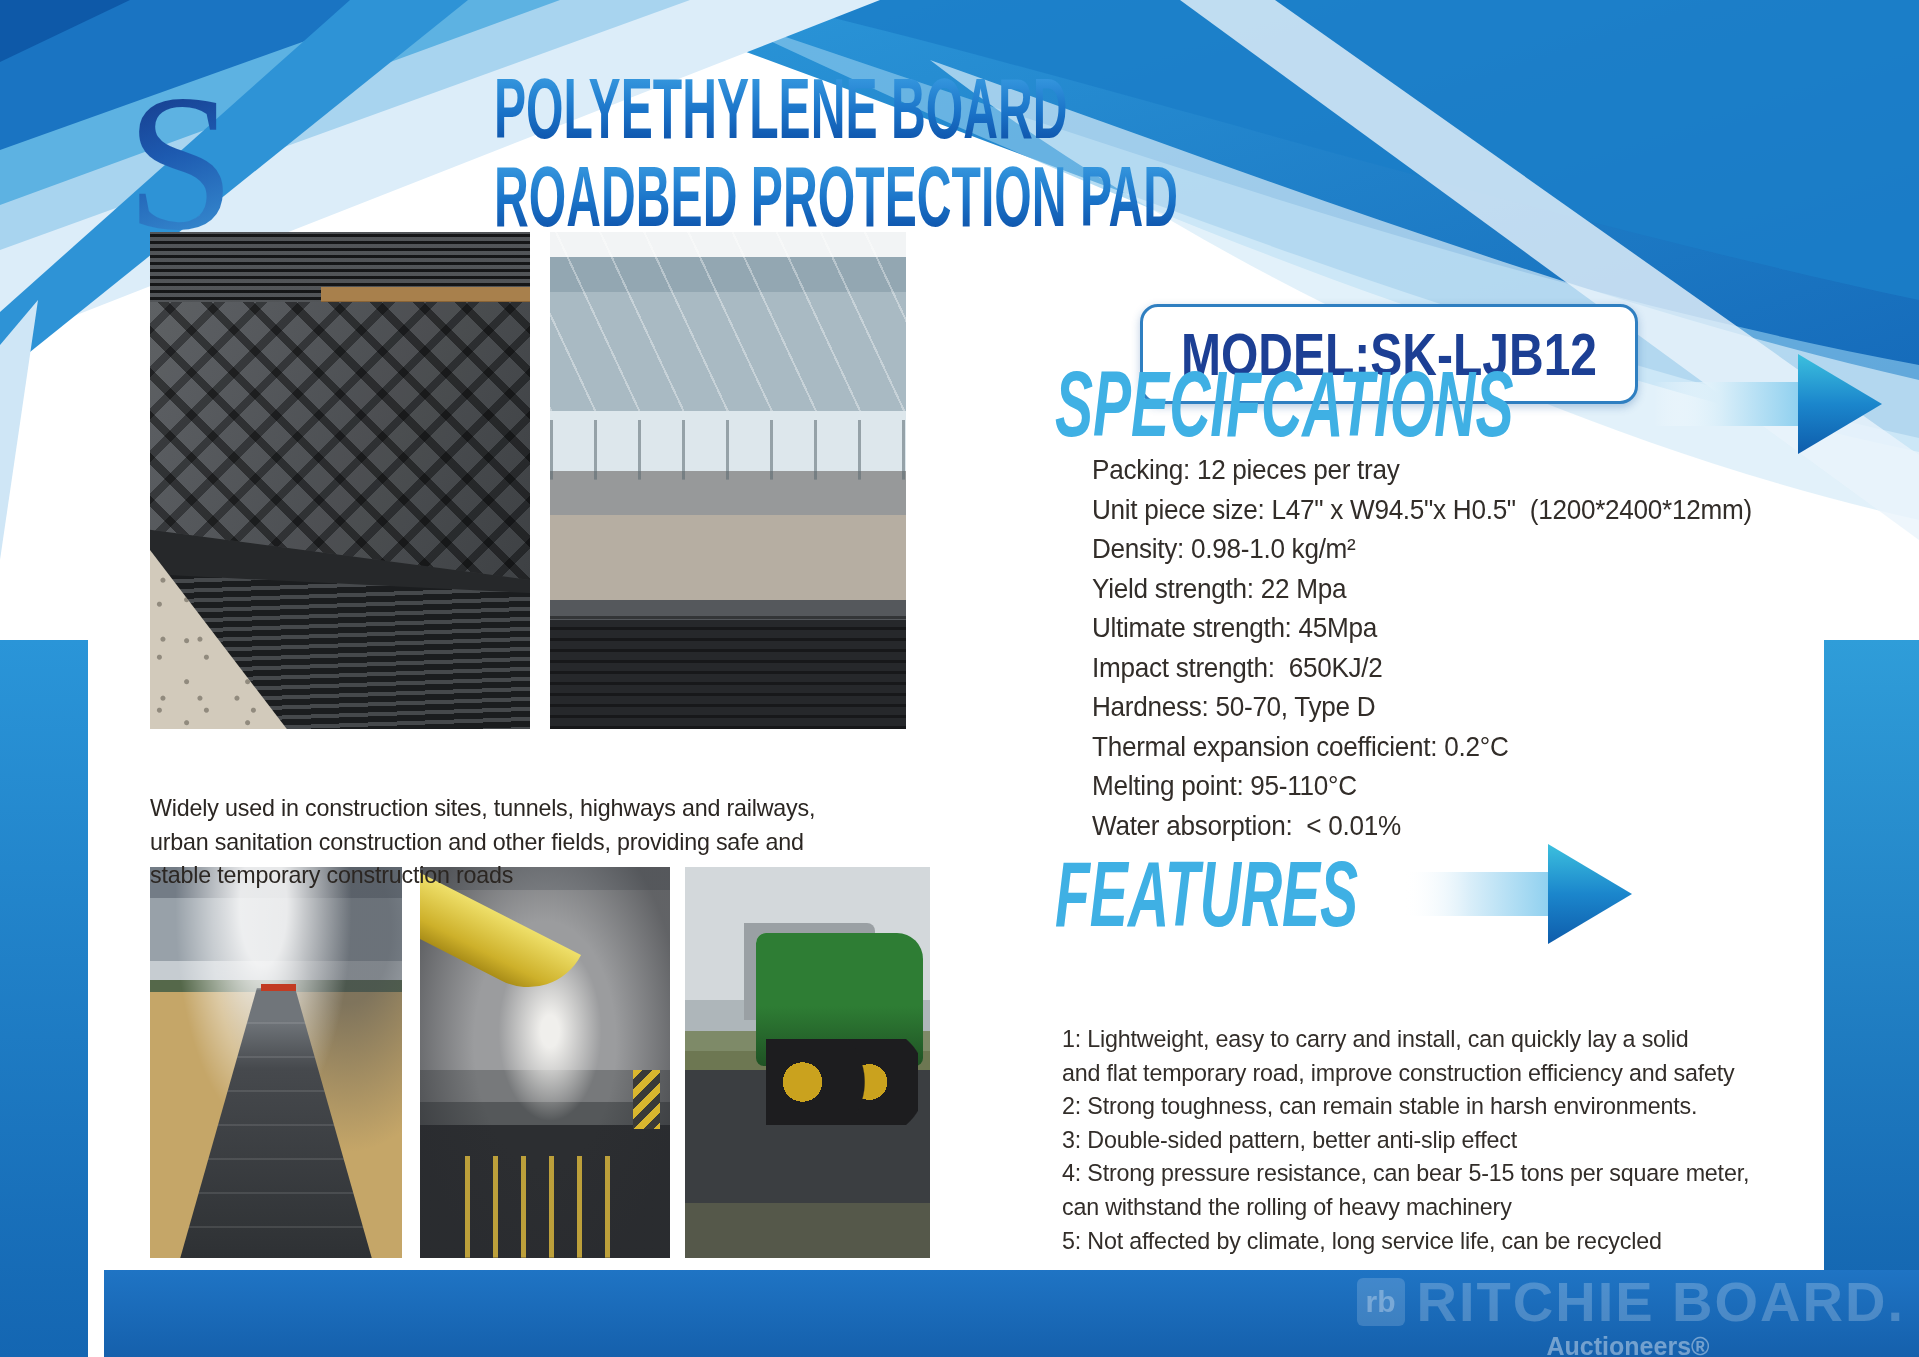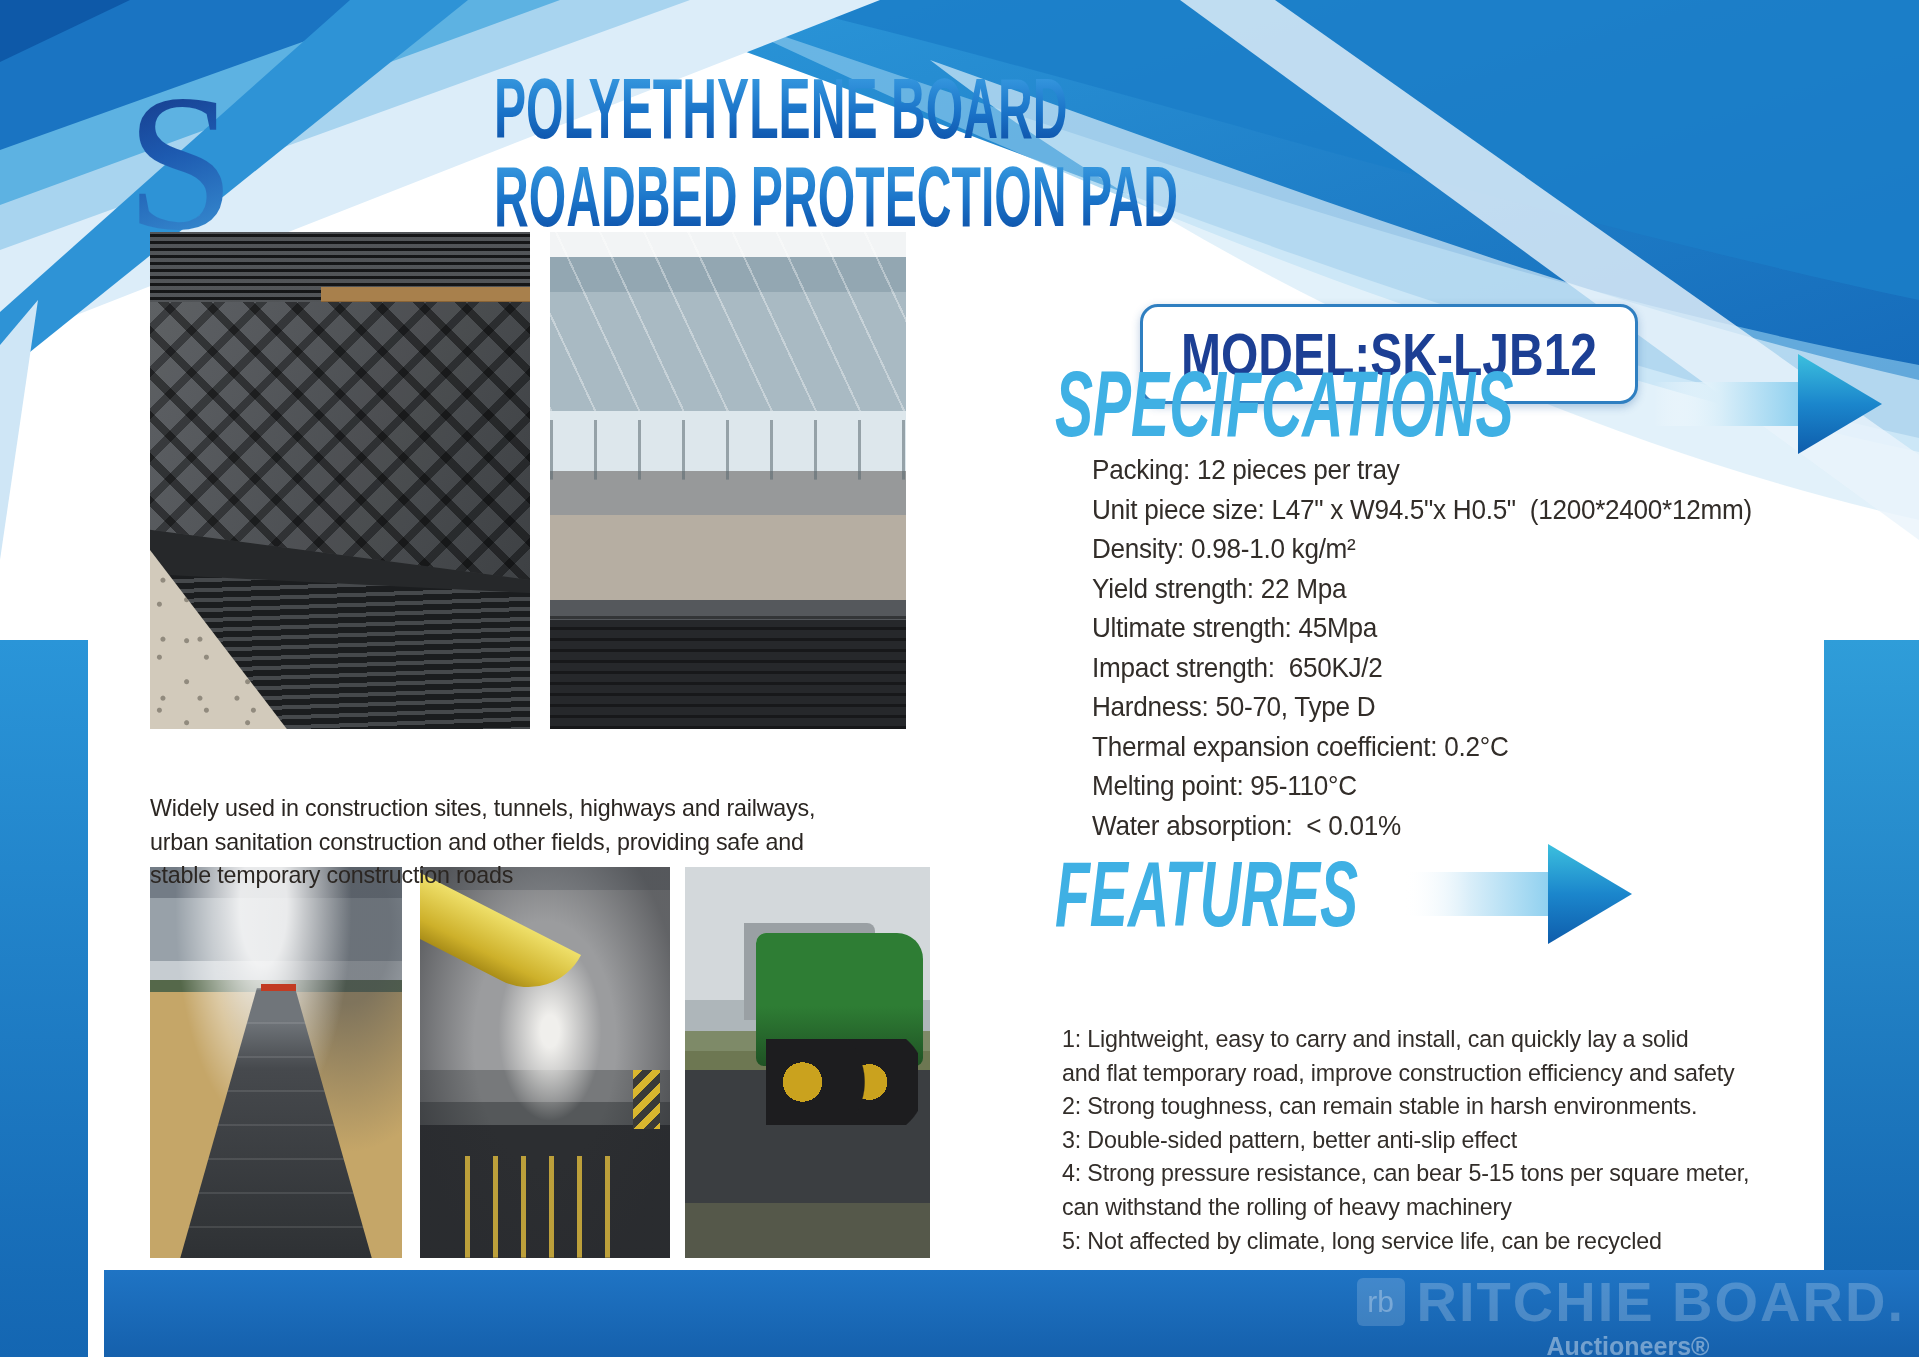--- a/index.html
+++ b/index.html
@@ -14,21 +14,21 @@
   .side-bar.right { right:0; width:95px; background:linear-gradient(180deg,#2f9dd9 0%,#1261ad 100%); }
   .bottom-band {
     position:absolute; left:104px; right:0; top:1270px; height:87px; z-index:2;
     background:linear-gradient(180deg,#1f74c4 0%,#1560ac 100%);
   }
   .wm { position:absolute; right:14px; top:4px; text-align:left; line-height:1; }
   .wm-row { display:flex; align-items:center; gap:12px; }
   .wm-mark {
     display:inline-block; width:48px; height:48px; border-radius:6px;
     background:rgba(255,255,255,0.16); color:rgba(255,255,255,0.30);
-    font-weight:normal; font-size:30px; text-align:center; line-height:48px;
+    font-weight:bold; font-size:30px; text-align:center; line-height:48px;
   }
   .wm-big { font-weight:bold; font-size:56px; letter-spacing:2px; color:rgba(255,255,255,0.22); }
   .wm-small { margin:4px 0 0 190px; font-weight:bold; font-size:25px; color:rgba(255,255,255,0.40); }
   
   .logo { position:absolute; left:126px; top:64px; z-index:5; display:flex; align-items:baseline;
     font-family:"Liberation Serif", serif;
     background:linear-gradient(160deg,#14307e 0%,#1d5ab0 45%,#3f9bda 100%);
     -webkit-background-clip:text; background-clip:text; color:transparent; }
   .logo-s    { font-size:196px; line-height:1; letter-spacing:2px; }
   .logo-rest { font-size:130px; line-height:1; letter-spacing:4px; }

